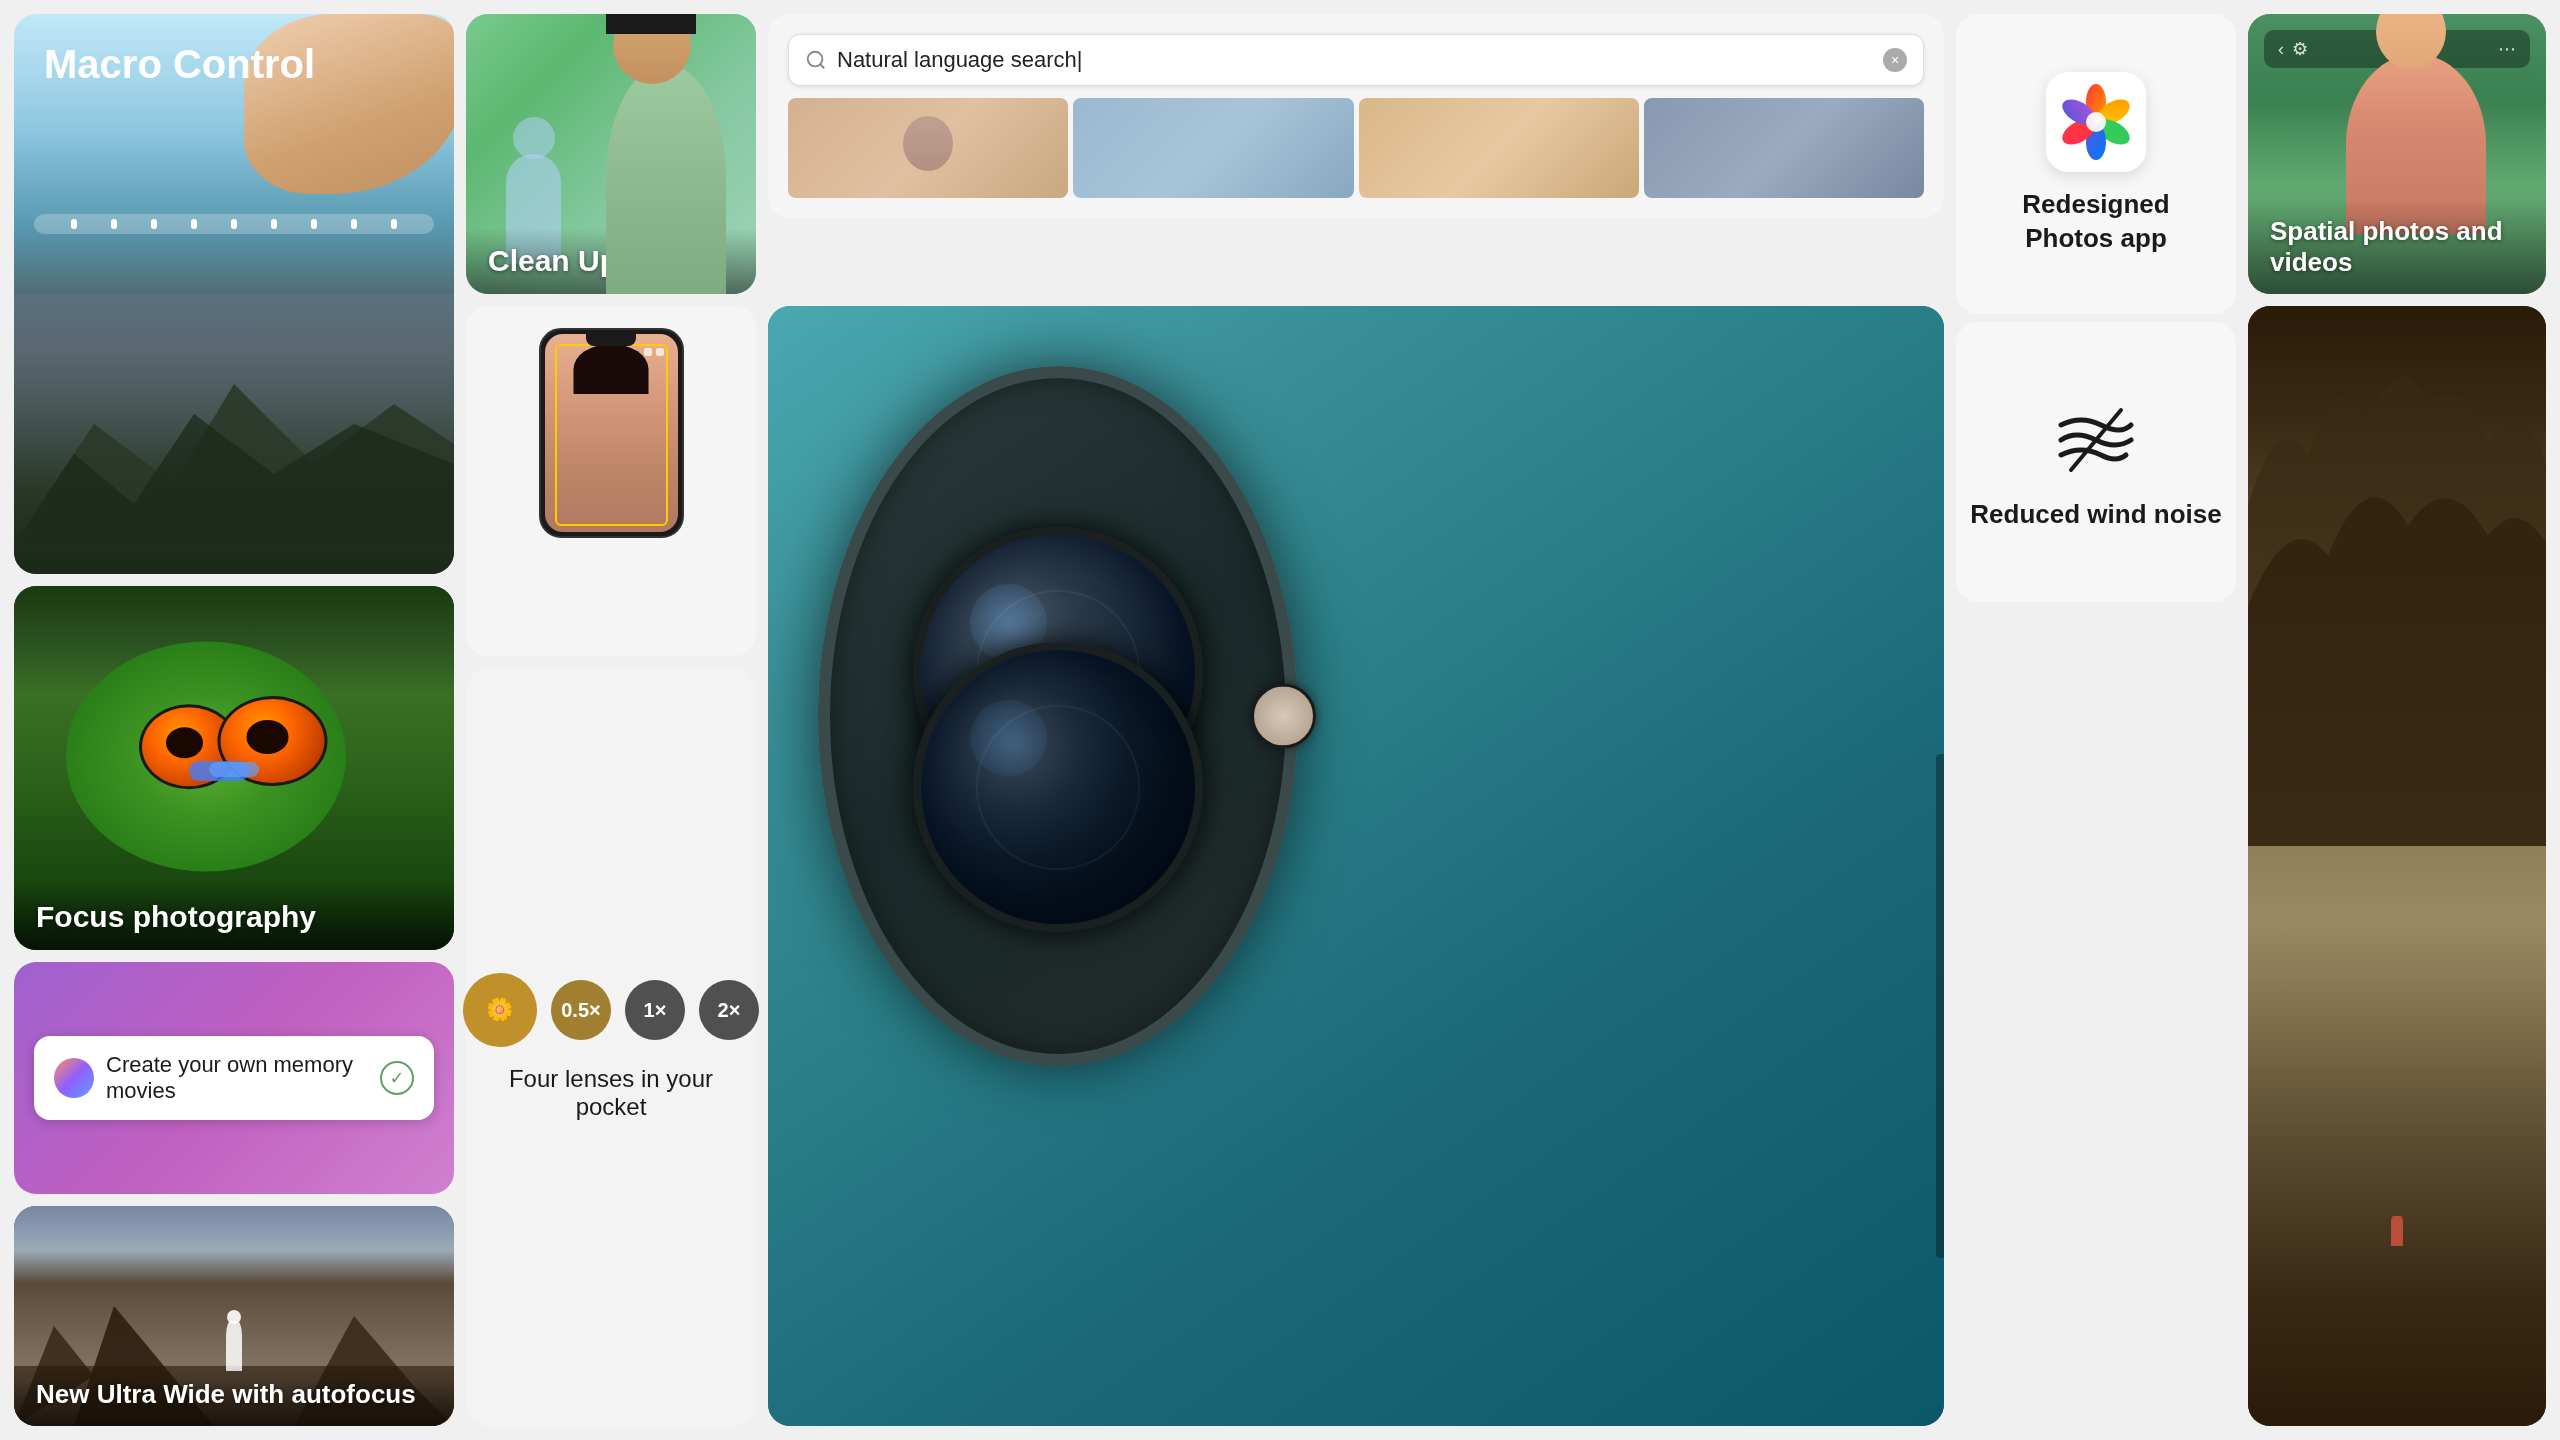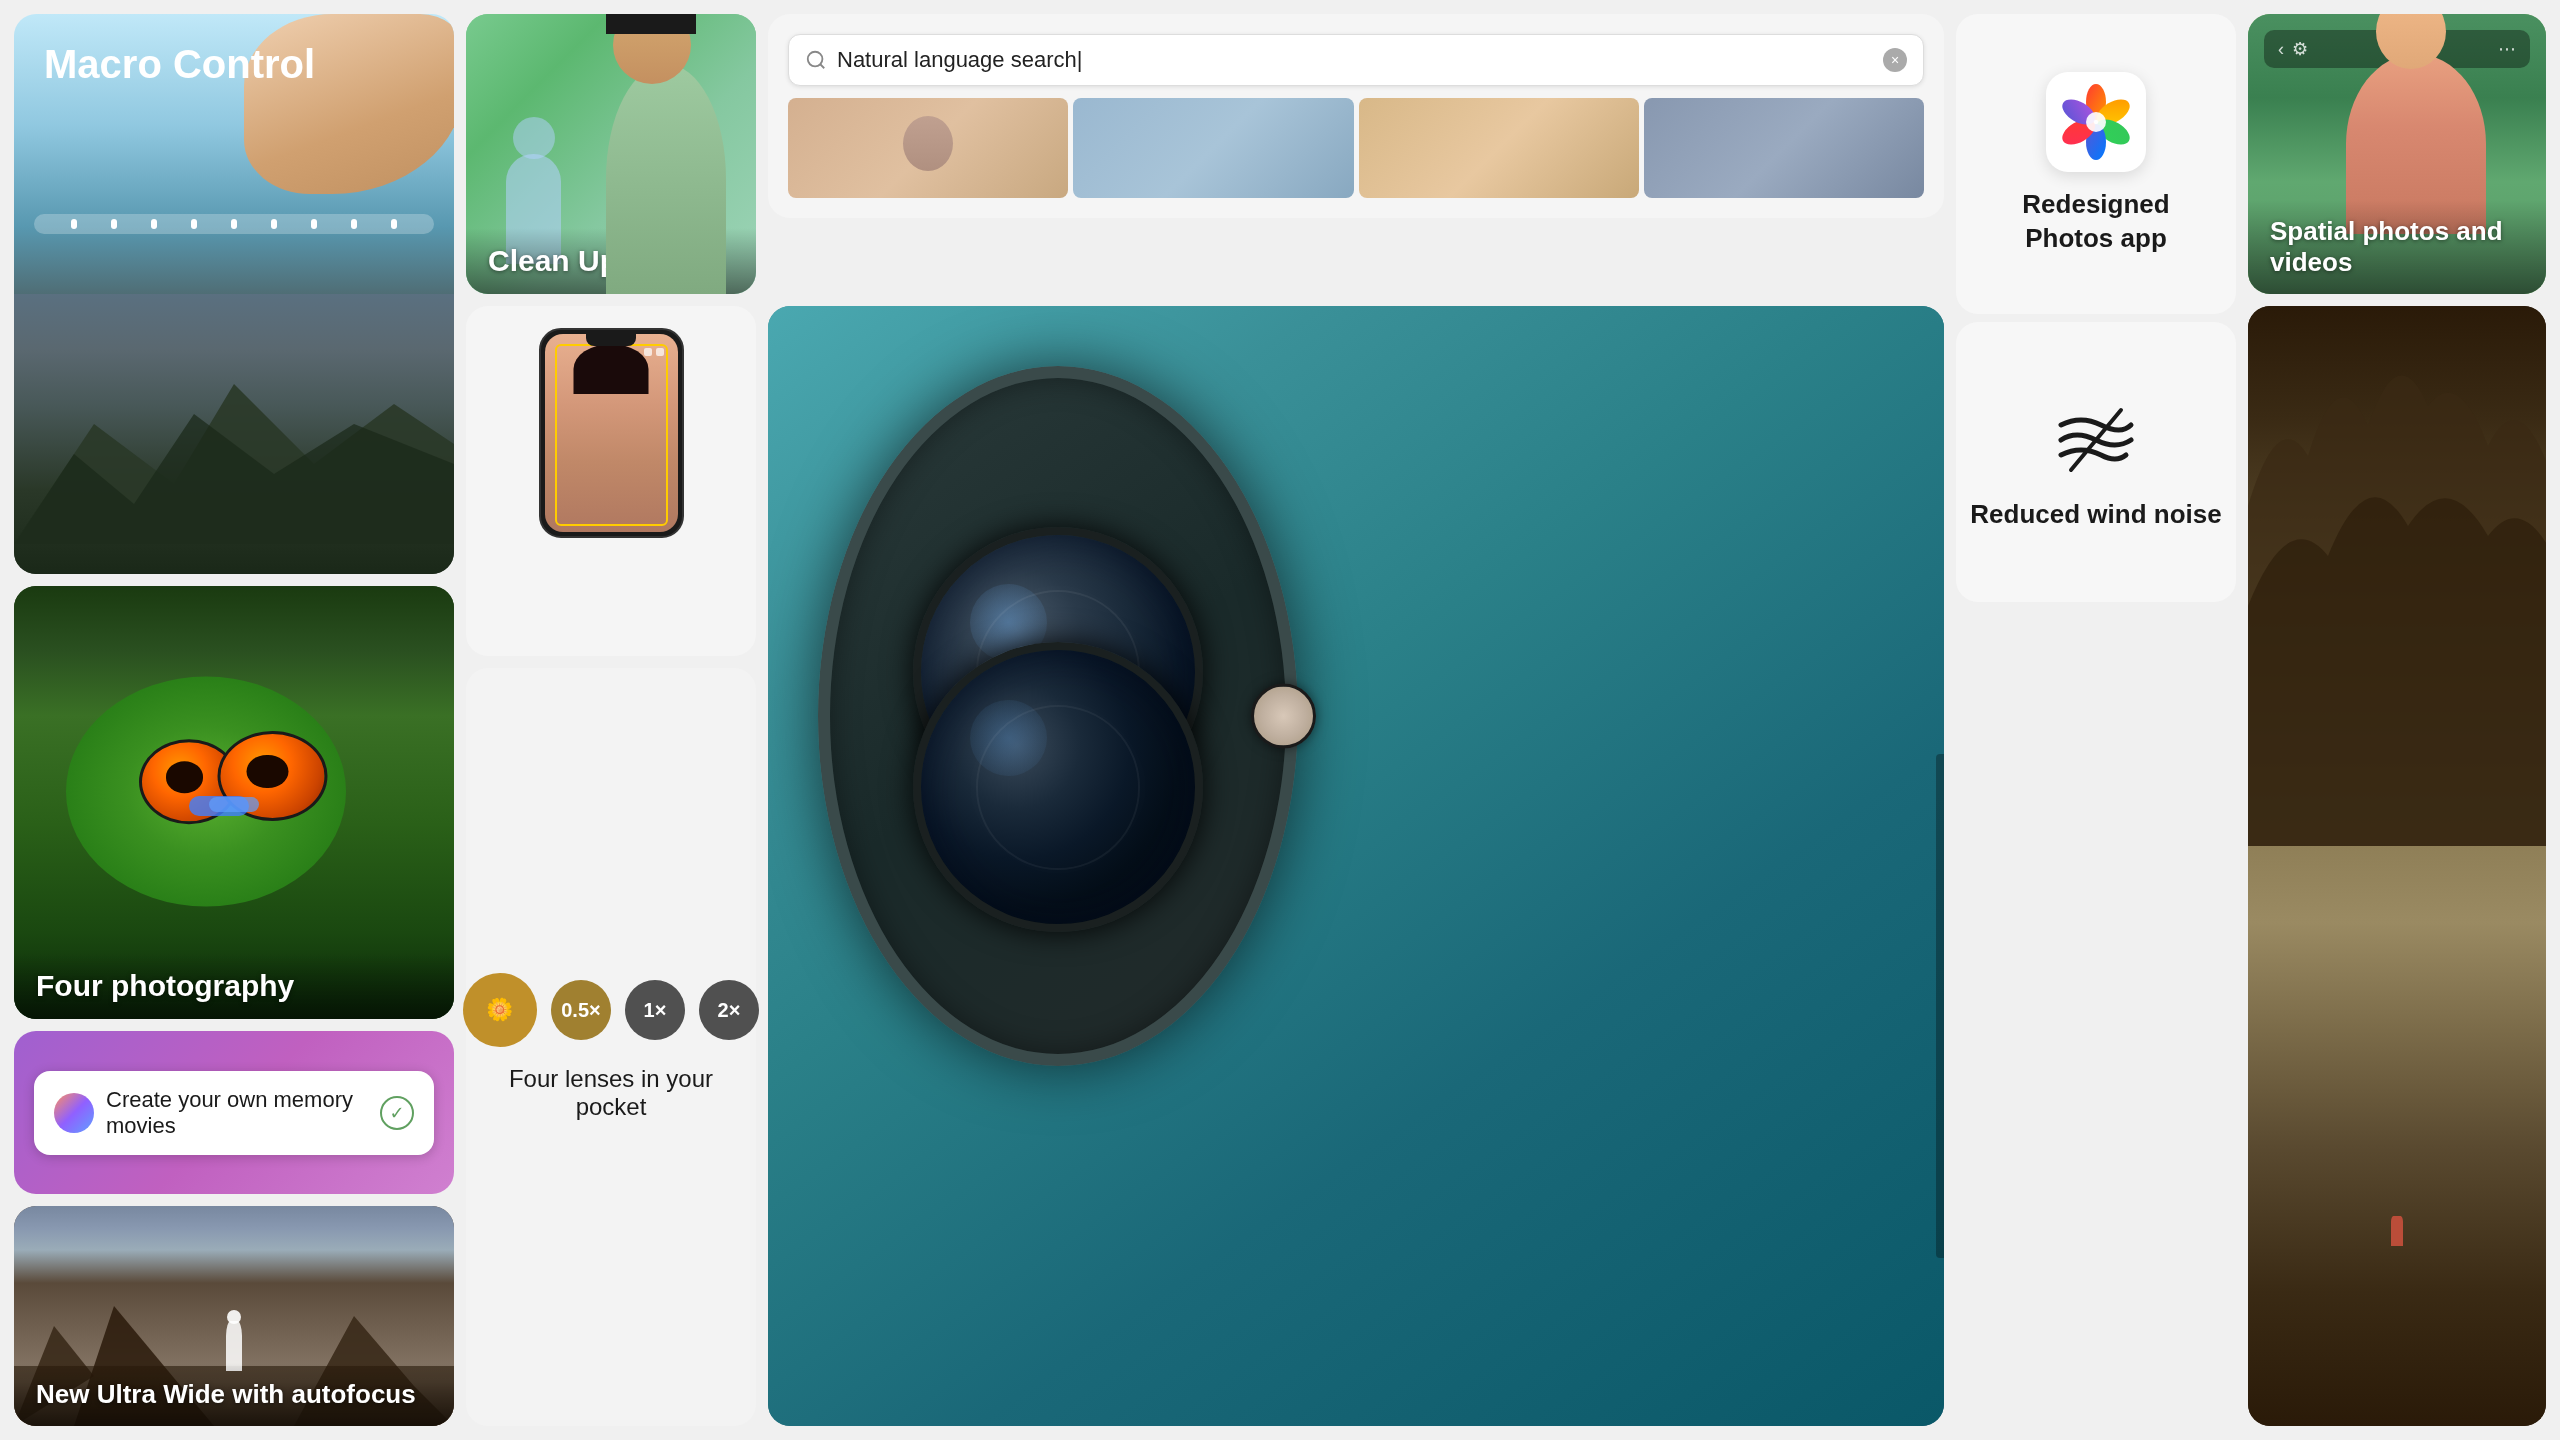--- a/index.html
+++ b/index.html
@@ -246,21 +246,21 @@
       flex-shrink: 0;
     }
     .c1-macro {
       flex: 1;
       border-radius: 22px;
       background: linear-gradient(180deg, #1a3a10 0%, #2a5a18 20%, #3a7820 40%, #2a6018 60%, #1a4810 80%, #0a2808 100%);
       position: relative;
       overflow: hidden;
     }
     .c1-memory {
-      height: 163px;
+      height: 232px;
       border-radius: 22px;
       background: linear-gradient(135deg, #a060d0 0%, #c060c0 50%, #d080d0 100%);
       position: relative;
       overflow: hidden;
       flex-shrink: 0;
       display: flex;
       align-items: center;
       padding: 20px;
     }
     .c1-ultrawide {
@@ -486,21 +486,21 @@
       <div style="position:absolute;left:50%;top:50%;transform:translate(-95%,-75%);width:100px;height:85px;background:radial-gradient(circle at 40% 35%,#ff9900 0%,#ff6600 35%,#cc4400 70%,#882200 100%);border-radius:50%;z-index:3;border:3px solid #1a1a1a;">
         <div style="position:absolute;top:25%;left:25%;width:40%;height:40%;background:#1a0800;border-radius:50%;"></div>
       </div>
       <div style="position:absolute;left:50%;top:50%;transform:translate(-15%,-80%);width:110px;height:90px;background:radial-gradient(circle at 40% 35%,#ff9900 0%,#ff6600 35%,#cc4400 70%,#882200 100%);border-radius:50%;z-index:3;border:3px solid #1a1a1a;">
         <div style="position:absolute;top:25%;left:25%;width:40%;height:40%;background:#1a0800;border-radius:50%;"></div>
       </div>
 
       <div style="position:absolute;left:50%;top:50%;transform:translate(-75%,-35%);width:60px;height:20px;background:#4080ff;border-radius:10px;z-index:4;opacity:0.8;"></div>
       <div style="position:absolute;left:50%;top:50%;transform:translate(-50%,-40%);width:50px;height:15px;background:#60a0ff;border-radius:8px;z-index:4;opacity:0.7;"></div>
       <div class="card-overlay">
-        <span class="white-label">Four photography</span>
+        <span class="white-label">Focus photography</span>
       </div>
     </div>
 
     <div class="c1-memory">
       <div class="memory-input">
         <div class="siri-icon"></div>
         <span class="memory-text">Create your own memory movies</span>
         <div class="memory-check">✓</div>
       </div>
     </div>

